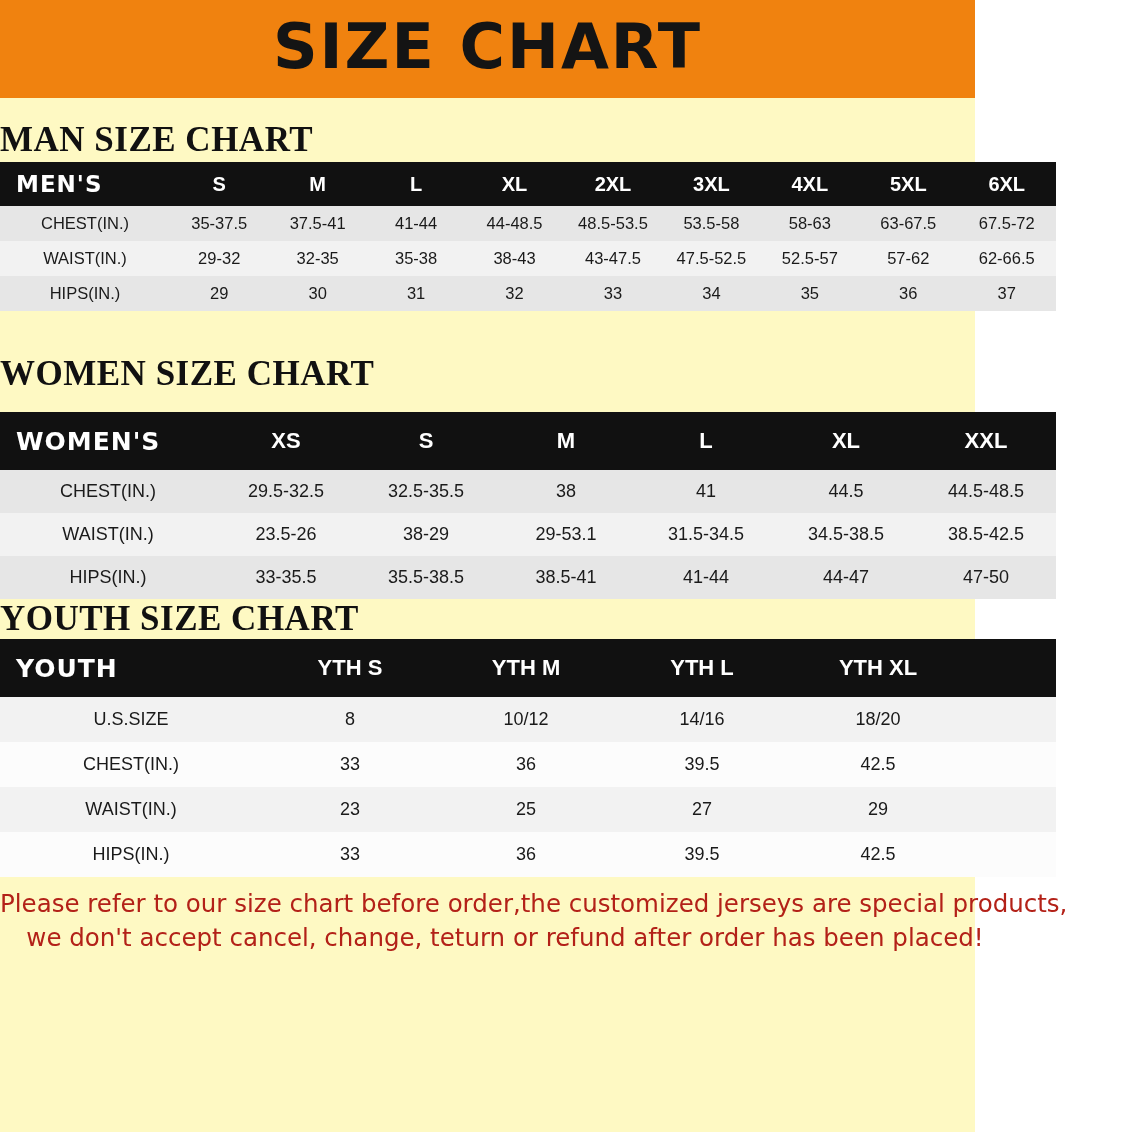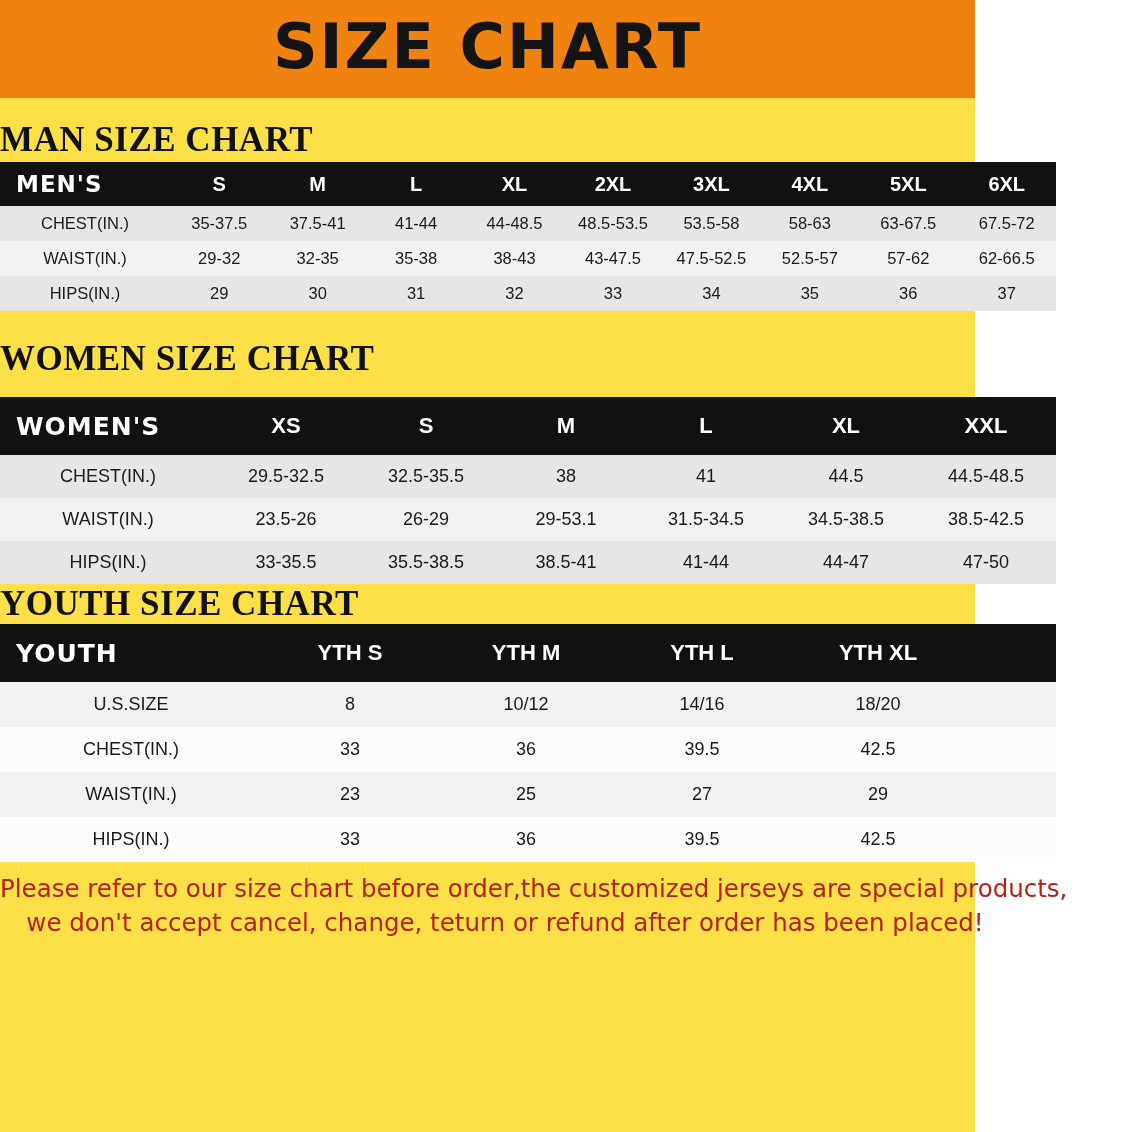--- a/index.html
+++ b/index.html
@@ -11,21 +11,21 @@
     height: 1132px;
     background: #ffffff;
     font-family: "Liberation Sans", sans-serif;
     overflow: hidden;
   }
 
   .page {
     position: relative;
     width: 975px;
     height: 1132px;
-    background: #fde047;
+    background: #fef9c3;
   }
 
   
   .banner {
     background: #f0820f;
     height: 98px;
     display: flex;
     align-items: center;
     justify-content: center;
   }
@@ -41,21 +41,21 @@
 
   
   .section-title {
     font-family: Liberation Serif, serif;
     font-weight: bold;
     font-size: 35px;
     color: #111111;
     letter-spacing: 0.5px;
   }
   .t-man    { margin-top: 22px; }
-  .t-women  { margin-top: 28px; }
+  .t-women  { margin-top: 43px; }
   .t-youth  { }
 
   
   .tbl-wrap {
     margin: 0 auto;
     width: 1056px;
   }
   table {
     border-collapse: collapse;
     width: 100%;
@@ -217,21 +217,21 @@
           <td>29.5-32.5</td>
           <td>32.5-35.5</td>
           <td>38</td>
           <td>41</td>
           <td>44.5</td>
           <td>44.5-48.5</td>
         </tr>
         <tr>
           <td class="row-label">WAIST(IN.)</td>
           <td>23.5-26</td>
-          <td>26-29</td>
+          <td>38-29</td>
           <td>29-53.1</td>
           <td>31.5-34.5</td>
           <td>34.5-38.5</td>
           <td>38.5-42.5</td>
         </tr>
         <tr>
           <td class="row-label">HIPS(IN.)</td>
           <td>33-35.5</td>
           <td>35.5-38.5</td>
           <td>38.5-41</td>

